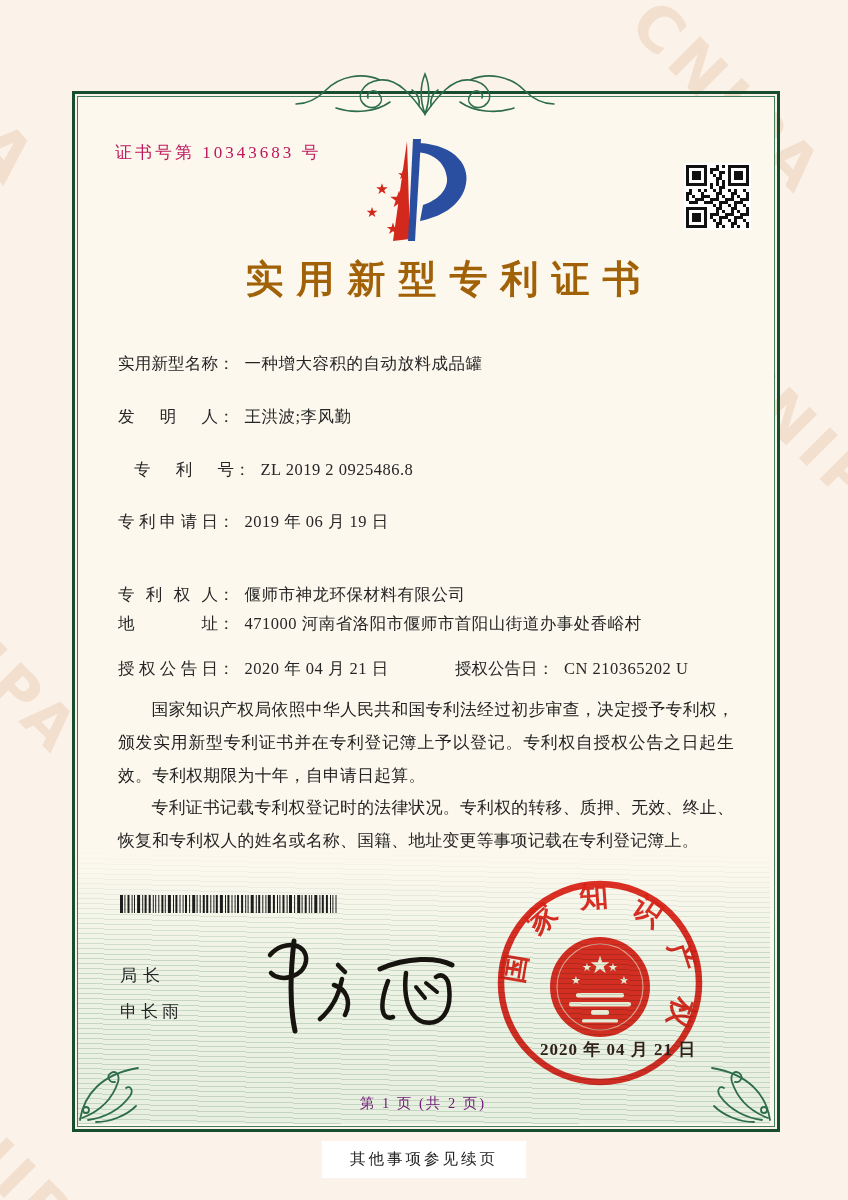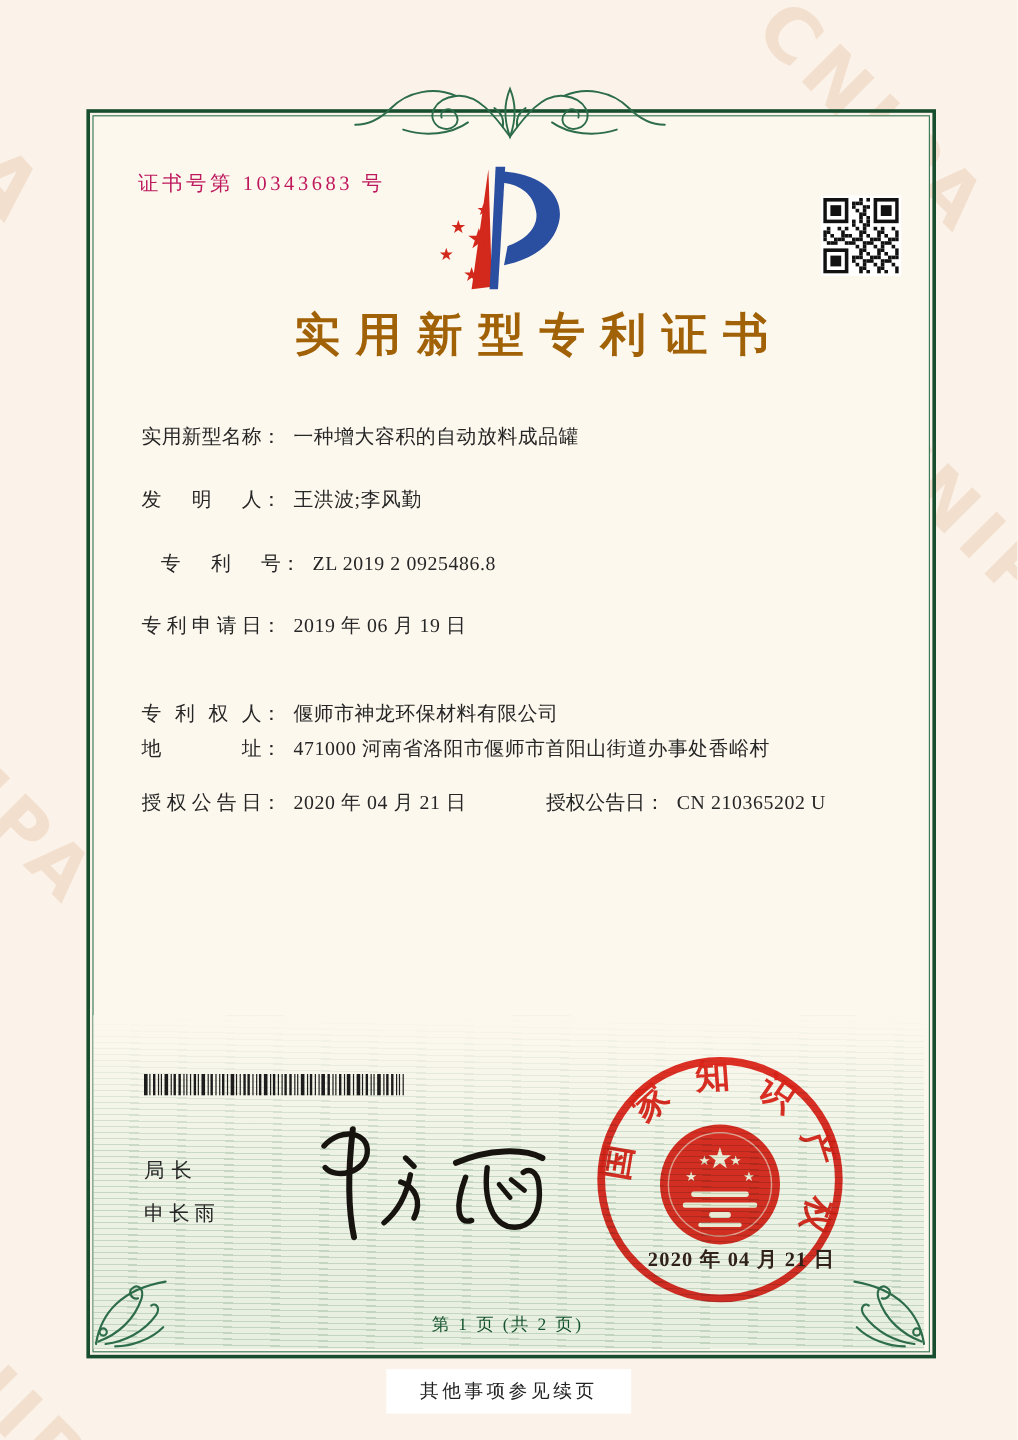--- a/index.html
+++ b/index.html
@@ -79,21 +79,21 @@
   .director-title{position:absolute;left:120px;top:964px;font-size:17px;letter-spacing:6px;}
   .director-name{position:absolute;left:120px;top:1000px;font-size:17px;letter-spacing:4px;}
   .signature{position:absolute;left:232px;top:925px;width:235px;height:115px;}
   .seal{position:absolute;left:494px;top:877px;width:212px;height:212px;mix-blend-mode:multiply;}
   .seal-date{
     position:absolute;left:520px;top:1038px;width:196px;text-align:center;
     font-size:17px;letter-spacing:1px;color:#30211a;font-weight:600;
   }
   .page-number{
     position:absolute;left:72px;top:1094px;width:702px;text-align:center;
-    font-size:14.5px;letter-spacing:2px;color:#14532d;
+    font-size:14.5px;letter-spacing:2px;color:#701a75;
   }
   .continuation{
     position:absolute;left:50%;top:1141px;transform:translateX(-50%);
     background:#ffffff;padding:8px 28px;
     font-size:15.5px;letter-spacing:3px;color:#222;white-space:nowrap;
   }
   svg{display:block;}
 </style>
 </head>
 <body>
@@ -314,20 +314,24 @@
     <span class="lbl">地址</span><span class="colon">：</span><span class="val">471000 河南省洛阳市偃师市首阳山街道办事处香峪村</span>
   </div>
 
   <div class="field-row row-grant">
     <span class="lbl">授权公告日</span><span class="colon">：</span><span class="val">2020 年 04 月 21 日</span>
     <span class="grant-no">
       <span>授权公告日</span><span class="colon">：</span><span class="val">CN 210365202 U</span>
     </span>
   </div>
 
+  <div class="paras">
+    <p>国家知识产权局依照中华人民共和国专利法经过初步审查，决定授予专利权，颁发实用新型专利证书并在专利登记簿上予以登记。专利权自授权公告之日起生效。专利权期限为十年，自申请日起算。</p>
+    <p>专利证书记载专利权登记时的法律状况。专利权的转移、质押、无效、终止、恢复和专利权人的姓名或名称、国籍、地址变更等事项记载在专利登记簿上。</p>
+  </div>
 
   <div class="barcode" id="barcode">
       <svg viewBox="0 0 218 18" width="218" height="18">
         <rect x="0" y="0" width="3" height="18" fill="#1c1c1c"></rect>
         <rect x="4.4" y="0" width="1" height="18" fill="#1c1c1c"></rect>
         <rect x="7.5" y="0" width="2" height="18" fill="#1c1c1c"></rect>
         <rect x="11.6" y="0" width="1" height="18" fill="#1c1c1c"></rect>
         <rect x="14" y="0" width="1" height="18" fill="#1c1c1c"></rect>
         <rect x="17.1" y="0" width="3" height="18" fill="#1c1c1c"></rect>
         <rect x="22.200000000000003" y="0" width="1" height="18" fill="#1c1c1c"></rect>

